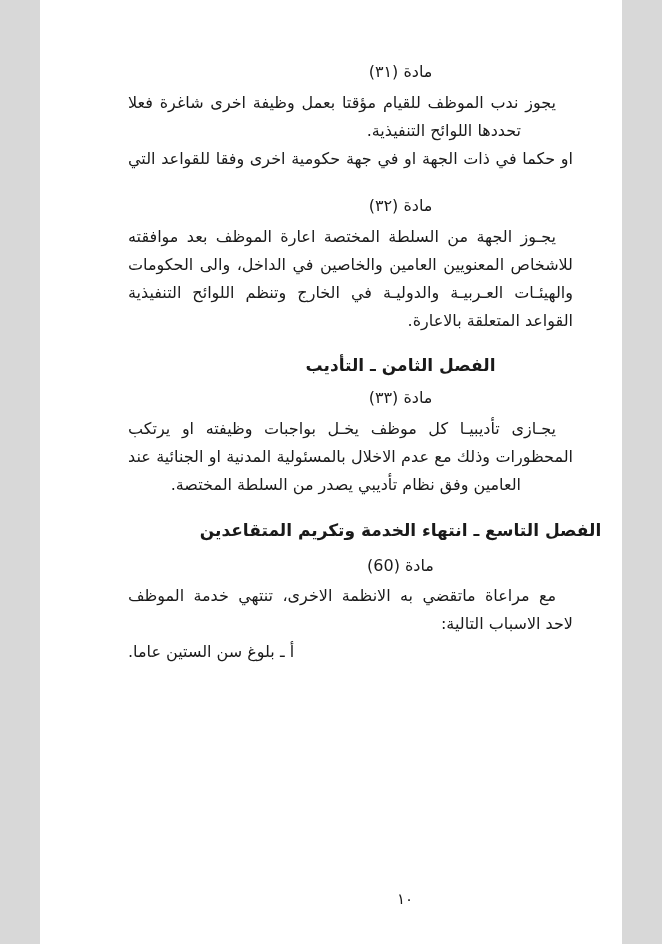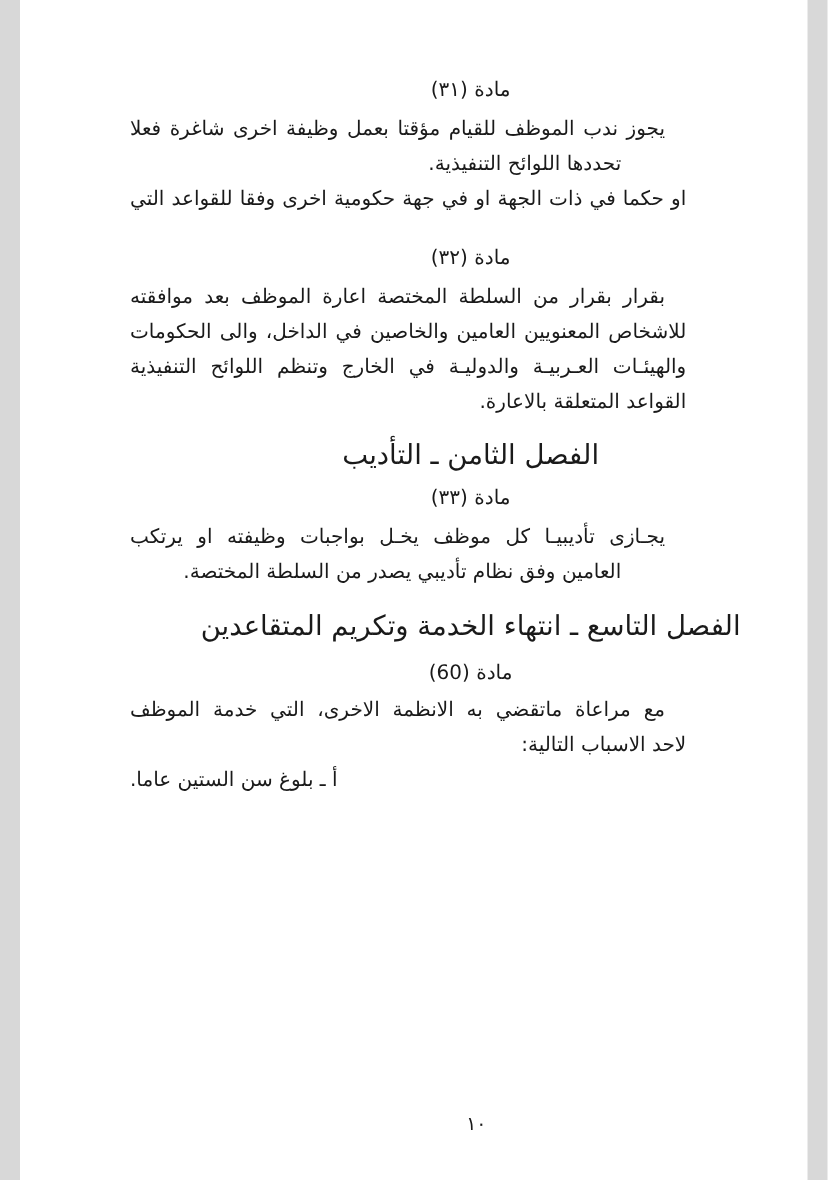--- a/index.html
+++ b/index.html
@@ -1,19 +1,19 @@
 <!DOCTYPE html>
 <html lang="ar"><head>
 <meta charset="utf-8">
 <style>
   html,body { margin:0; padding:0; }
   body { background:#d8d8d8; }
   .page {
     position:relative;
-    width:630px; height:944px;
+    width:582px; height:944px;
     margin:0 auto;
     background:#ffffff;
     color:#1a1a1a;
     font-family:"DejaVu Sans", sans-serif;
     overflow:hidden;
   }
   .content {
     position:absolute;
     left:88px; top:58px;
     width:445px;
@@ -24,22 +24,22 @@
   .h-article {
     text-align:center;
     position:relative; left:50px;   
     font-size:16px;
     font-weight:normal;
     margin:0;
   }
   .h-chapter {
     text-align:center;
     position:relative; left:50px;
-    font-size:22px;
-    font-weight:normal;
+    font-size:17px;
+    font-weight:bold;
     margin:0;
   }
   .para { margin:3px 0 0 0; }
   .ln {
     text-align:justify;
     text-align-last:justify;
   }
   .ln.first { padding-right:17px; }
   .ln.end { text-align-last:right; }
   .ln.end-ind { text-align-last:right; padding-right:52px; }
@@ -68,39 +68,40 @@
 
     <h3 class="h-article">مادة (٣١)</h3>
     <div class="para">
       <div class="ln first">يجوز ندب الموظف للقيام مؤقتا بعمل وظيفة اخرى شاغرة فعلا</div>
       <div class="ln end-ind">تحددها اللوائح التنفيذية.</div>
       <div class="ln">او حكما في ذات الجهة او في جهة حكومية اخرى وفقا للقواعد التي</div>
     </div>
 
     <h3 class="h-article mt-19">مادة (٣٢)</h3>
     <div class="para">
-      <div class="ln first">بقرار بقرار من السلطة المختصة اعارة الموظف بعد موافقته</div>
+      <div class="ln first">يجـوز الجهة من السلطة المختصة اعارة الموظف بعد موافقته</div>
       <div class="ln">للاشخاص المعنويين العامين والخاصين في الداخل، والى الحكومات</div>
       <div class="ln">والهيئـات العـربيـة والدوليـة في الخارج وتنظم اللوائح التنفيذية</div>
       <div class="ln end">القواعد المتعلقة بالاعارة.</div>
     </div>
 
     <h2 class="h-chapter mt-16">الفصل الثامن ـ التأديب</h2>
 
     <h3 class="h-article mt-5">مادة (٣٣)</h3>
     <div class="para">
       <div class="ln first">يجـازى تأديبيـا كل موظف يخـل بواجبات وظيفته او يرتكب</div>
+      <div class="ln">المحظورات وذلك مع عدم الاخلال بالمسئولية المدنية او الجنائية عند</div>
       <div class="ln end-ind">العامين وفق نظام تأديبي يصدر من السلطة المختصة.</div>
     </div>
 
     <h2 class="h-chapter mt-17">الفصل التاسع ـ انتهاء الخدمة وتكريم المتقاعدين</h2>
 
     <h3 class="h-article mt-8">مادة (60)</h3>
     <div class="para mt-2">
-      <div class="ln first">مع مراعاة ماتقضي به الانظمة الاخرى، التي خدمة الموظف</div>
+      <div class="ln first">مع مراعاة ماتقضي به الانظمة الاخرى، تنتهي خدمة الموظف</div>
       <div class="ln end">لاحد الاسباب التالية:</div>
     </div>
     <ul class="list">
       <li>أ ـ بلوغ سن الستين عاما.</li>
     </ul>
 
   </main>
 
   <footer class="page-number">١٠</footer>
 </div>

